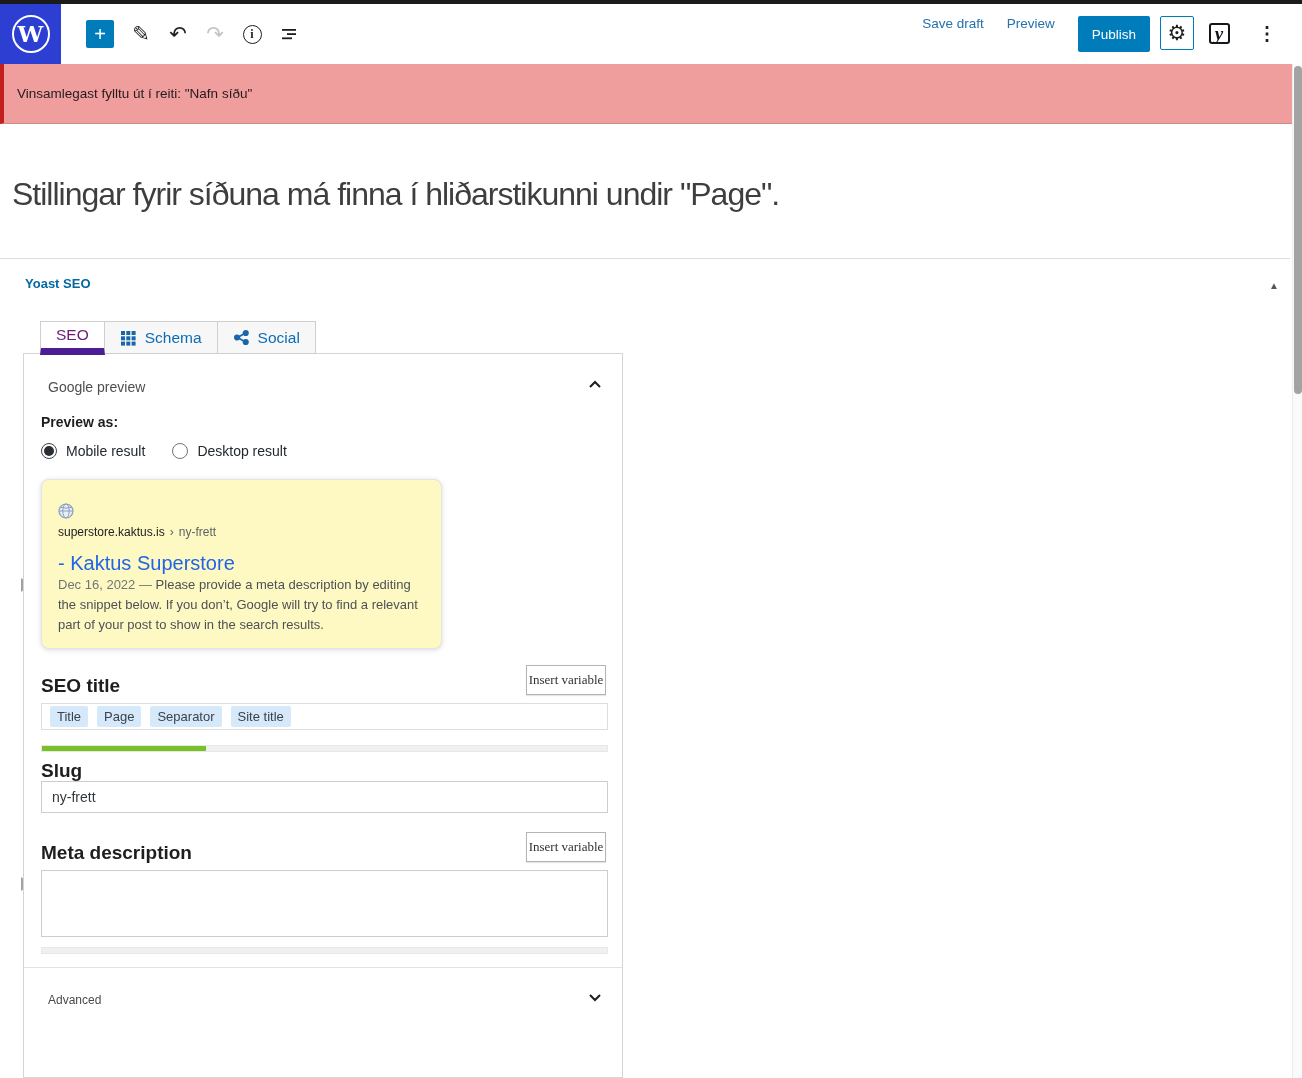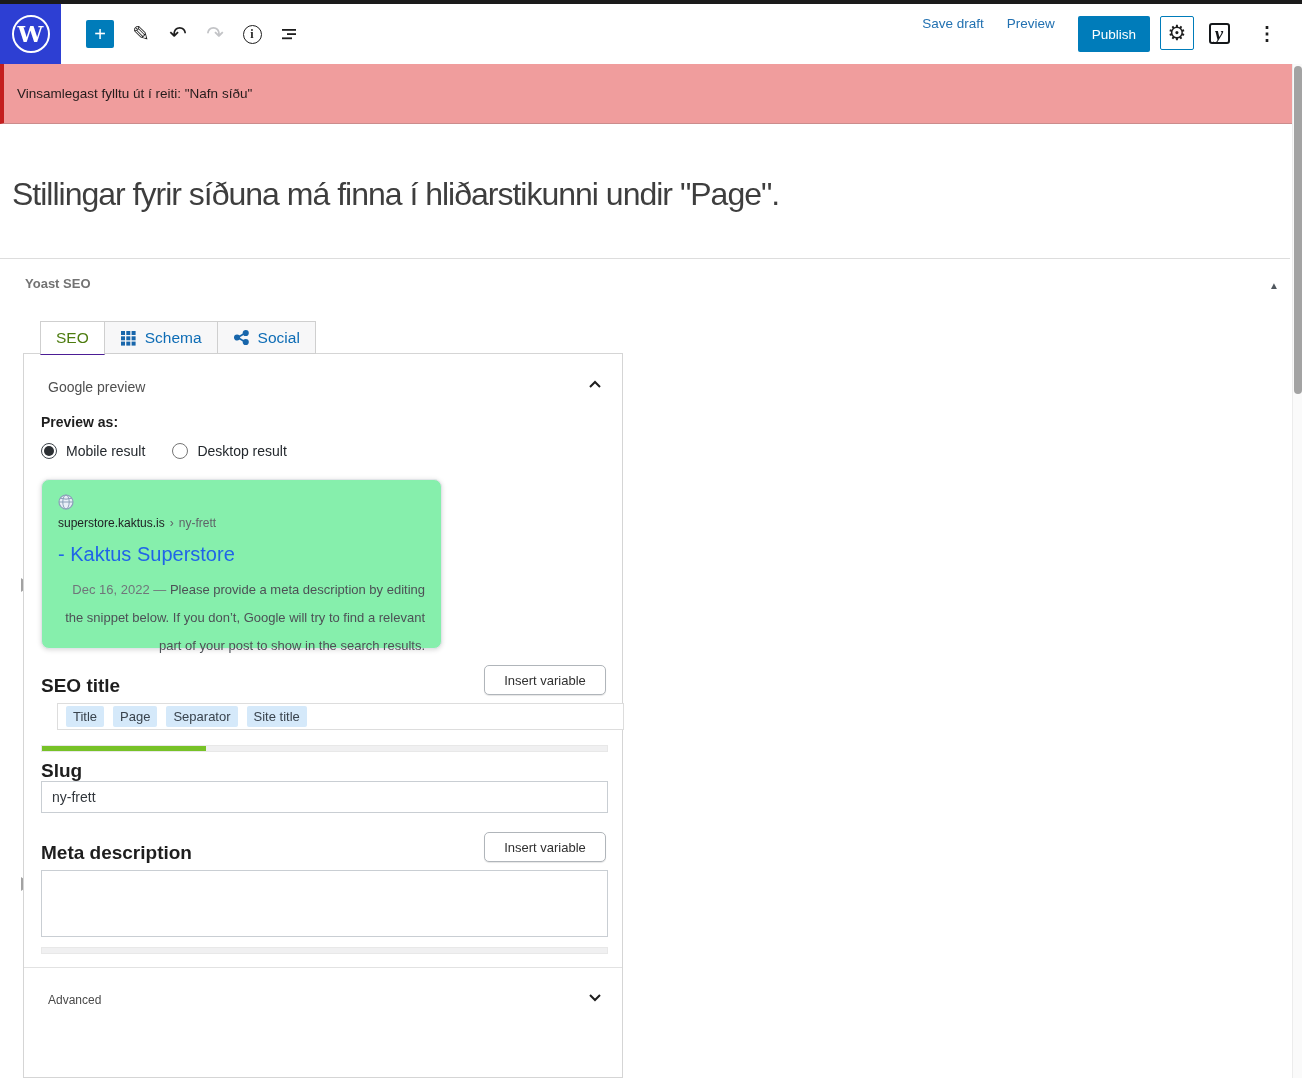--- a/index.html
+++ b/index.html
@@ -30,56 +30,56 @@
 
   
   .notice { position:absolute; top:64px; left:0; width:1292px; height:60px; background:#f09d9d; border-left:4px solid #c41e1e; border-bottom:1px solid #cb8c8c; display:flex; align-items:center; }
   .notice-text { margin-left:13px; font-size:13.5px; color:#241b1b; }
 
   
   .doc-heading { position:absolute; top:176px; left:12px; width:1200px; font-size:32px; letter-spacing:-1px; color:#3e3e3e; font-weight:400; }
 
   
   .metabox-top-divider { position:absolute; top:258px; left:0; width:1290px; border-top:1px solid #ddd; }
-  .metabox-title { position:absolute; top:276px; left:25px; font-size:13px; font-weight:bold; color:#737373; }
+  .metabox-title { position:absolute; top:276px; left:25px; font-size:13px; font-weight:bold; color:#0369a1; }
   .metabox-toggle { position:absolute; top:277px; left:1264px; width:20px; height:16px; background:none; border:none; color:#50575e; font-size:10px; cursor:pointer; }
 
   
   .tabs { position:absolute; top:321px; left:40px; display:flex; z-index:3; }
   .tab { height:33px; display:flex; align-items:center; padding:0 15px; border:1px solid #cfcfcf; background:#f7f7f8; font-size:15.5px; color:#0d6cb5; cursor:pointer; margin-left:-1px; }
-  .tab.active { background:#fff; border-bottom:1px solid #4c1d95; height:34px; color:#4d7c0f; margin-left:0; position:relative; z-index:4; }
+  .tab.active { background:#fff; border-bottom:7px solid #4c1d95; height:34px; color:#701a75; margin-left:0; position:relative; z-index:4; }
   .tab .tab-icon { margin-right:8px; display:flex; align-items:center; }
 
   
   .panel { position:absolute; top:353px; left:23px; width:600px; height:725px; background:#fff; border:1px solid #d5d5d5; z-index:2; }
   .gp-header { position:absolute; top:20px; left:0; width:598px; height:28px; background:none; border:none; cursor:pointer; text-align:left; }
   .gp-label { position:absolute; left:24px; top:5px; font-size:14px; color:#4f4f4f; }
   .chev { position:absolute; right:18px; top:3px; }
   .preview-as { position:absolute; top:60px; left:17px; font-size:14px; font-weight:bold; color:#1e1e1e; }
   .radio-row { position:absolute; top:89px; left:17px; display:flex; align-items:center; }
   .radio-opt { display:flex; align-items:center; margin-right:27px; cursor:pointer; }
   .radio-circle { width:16px; height:16px; border-radius:50%; border:1px solid #757575; background:#fff; display:flex; align-items:center; justify-content:center; margin-right:9px; }
   .radio-circle.checked { border-color:#3c434a; }
   .radio-dot { width:10px; height:10px; border-radius:50%; background:#2b2f33; }
   .radio-label { font-size:14px; color:#23282d; }
 
   
-  .snippet-card { position:absolute; top:125px; left:17px; width:401px; height:170px; background:#86efac; border:1px solid #e1e4e8; border-radius:8px; box-shadow:0 1px 5px rgba(0,0,0,0.15); padding:14px 16px; }
+  .snippet-card { position:absolute; top:125px; left:17px; width:401px; height:170px; background:#fef9c3; border:1px solid #e1e4e8; border-radius:8px; box-shadow:0 1px 5px rgba(0,0,0,0.15); padding:23px 16px; }
   .snippet-url-line { margin-top:2px; font-size:12px; color:#202124; display:flex; align-items:center; }
   .snippet-path { color:#5f6368; }
   .snippet-sep { color:#5f6368; margin:0 5px; }
   .snippet-title { margin-top:13px; font-size:20px; color:#2064e8; cursor:pointer; }
-  .snippet-desc { margin-top:10px; font-size:13px; line-height:28px; color:#4d5156;text-align:right; }
+  .snippet-desc { font-size:13px; line-height:20px; color:#4d5156; }
   .snippet-date { color:#70757a; }
   .snippet-dash { color:#70757a; }
 
   
   .field-label { position:absolute; left:17px; font-size:19px; font-weight:bold; color:#1e1e1e; }
-  .insert-var-btn { position:absolute; right:16px; width:122px; height:30px; background:#fff; border:1px solid #b0b5ba; border-radius:5px; font-size:13px; color:#303030; cursor:pointer; box-shadow:0 1px 1px rgba(0,0,0,0.1); }
-  .tag-input { position:absolute; top:349px; left:17px; width:567px; height:27px; border:1px solid #ddd; background:#fff; display:flex; align-items:center; padding:0 8px; cursor:text;margin-left:16px; }
+  .insert-var-btn { position:absolute; right:16px; width:80px; height:30px; background:#fff; border:1px solid #b0b5ba; border-radius:0; font-size:13px; color:#303030; cursor:pointer; box-shadow:0 1px 1px rgba(0,0,0,0.1);font-family:Liberation Serif, serif; }
+  .tag-input { position:absolute; top:349px; left:17px; width:567px; height:27px; border:1px solid #ddd; background:#fff; display:flex; align-items:center; padding:0 8px; cursor:text; }
   .tag-chip { background:#d5e9fa; color:#39434d; font-size:13px; padding:3px 7px; border-radius:2px; margin-right:9px; cursor:pointer; }
   .progress { position:absolute; left:17px; width:567px; height:7px; background:#f0f0f1; border:1px solid #e8e8e8; }
   .progress-fill { height:100%; background:#77c227; }
   .text-input { position:absolute; left:17px; width:567px; height:32px; border:1px solid #c9ced3; background:#fff; font-size:14px; color:#32373c; padding:0 10px; font-family:"Liberation Sans", sans-serif; }
   .meta-textarea { position:absolute; top:516px; left:17px; width:567px; height:67px; border:1px solid #c9ced3; background:#fff; resize:none; font-size:14px; color:#32373c; padding:8px 10px; font-family:"Liberation Sans", sans-serif; }
   .panel-divider { position:absolute; top:613px; left:0; width:598px; border-top:1px solid #e2e2e2; }
   .advanced-row { position:absolute; top:633px; left:0; width:598px; height:28px; background:none; border:none; cursor:pointer; text-align:left; }
   .advanced-label { position:absolute; left:24px; top:6px; font-size:12px; color:#4a4a4a; }
 
   

